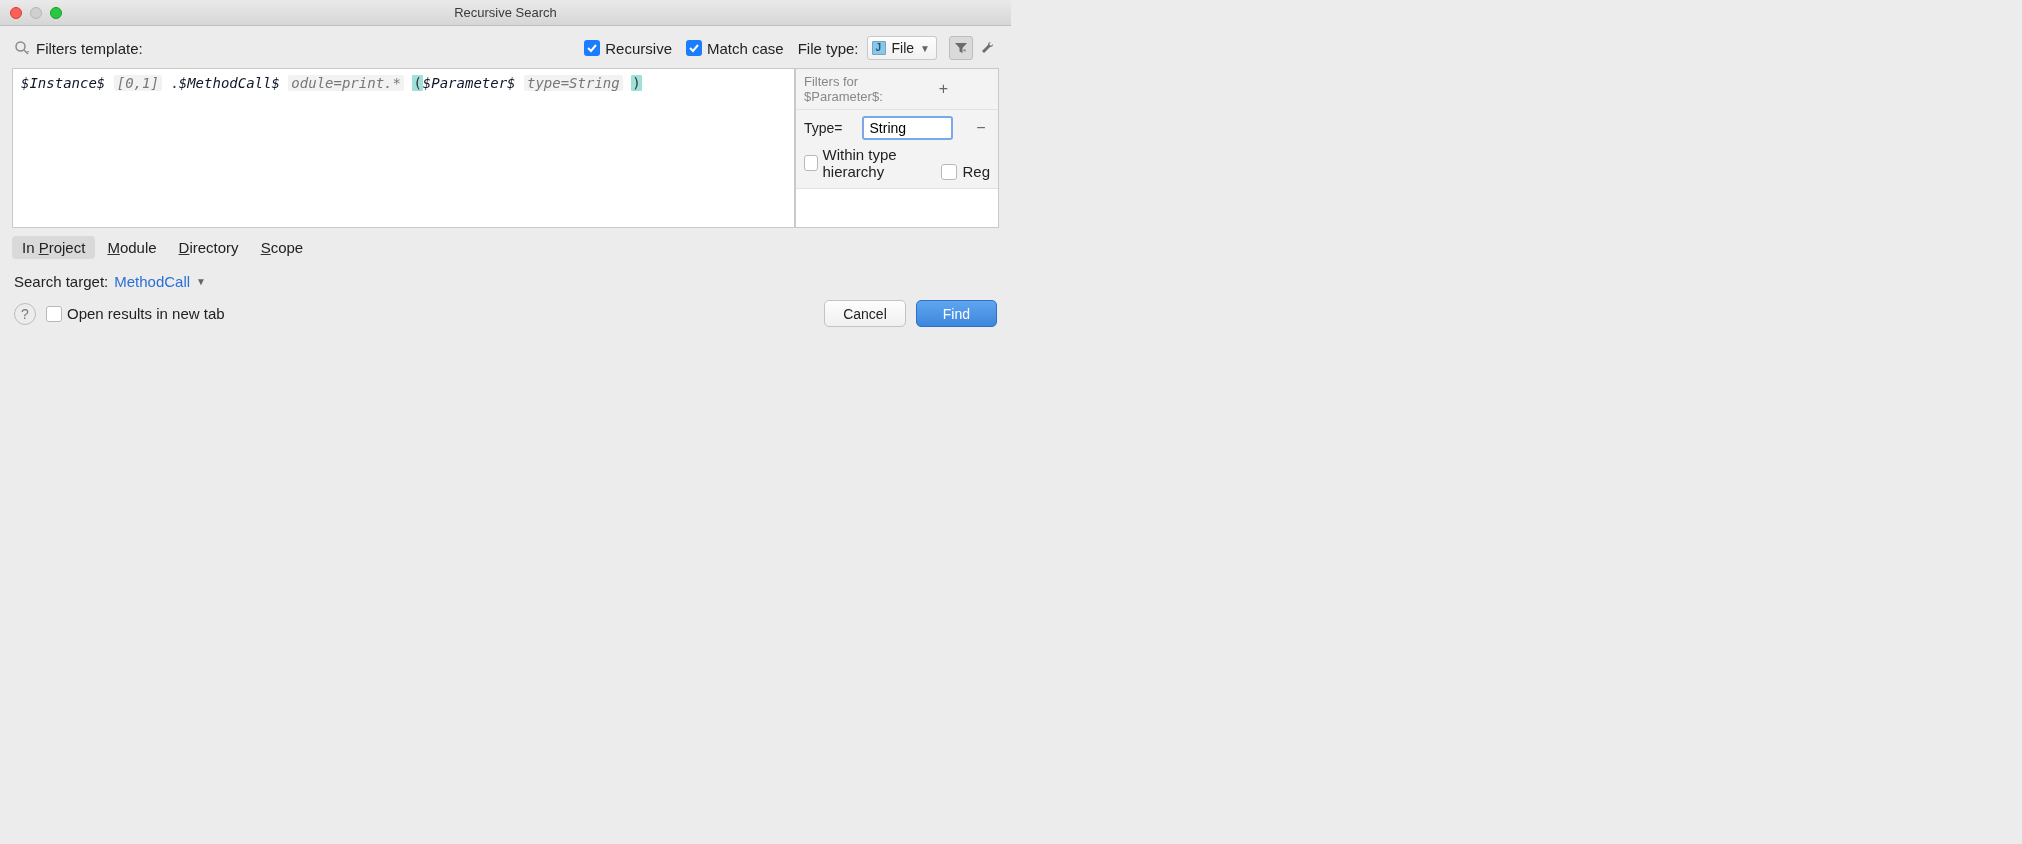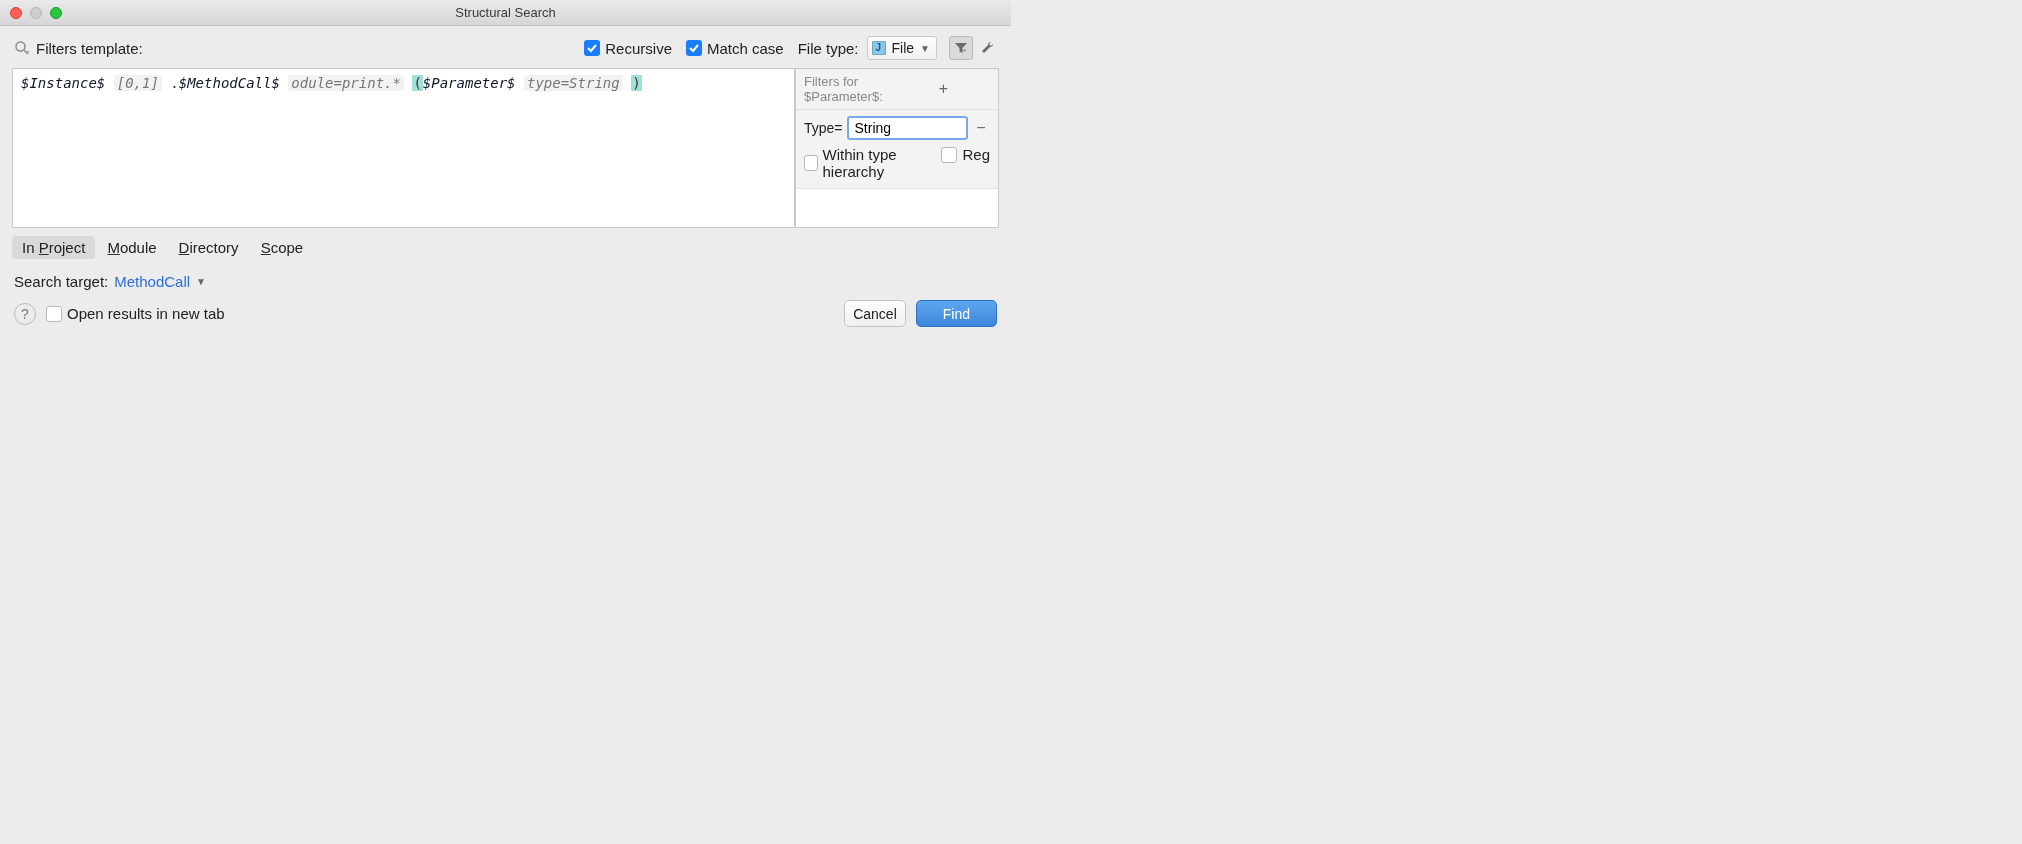--- a/index.html
+++ b/index.html
@@ -102,27 +102,27 @@
   }
   .filters-head span { flex:1; }
   .plus,.minus {
     width:18px;height:18px;display:flex;align-items:center;justify-content:center;
     color:#666;font-size:16px;cursor:default;
   }
   .filter-body {
     background:#f3f3f3; padding:6px 8px 8px 8px; border-bottom:1px solid #e2e2e2;
     display:flex; flex-direction:column; gap:6px;
   }
-  .typerow{display:flex;align-items:center;gap:4px;}
+  .typerow{display:flex;align-items:center;gap:19px;}
   .typerow label{font-size:14px;white-space:nowrap;}
   .type-input {
     flex:1; border:2px solid #7aa8e8; border-radius:3px;
     padding:2px 6px; font-size:14px; outline:none; min-width:0;
   }
-  .checkrow{display:flex;align-items:flex-start;font-size:13.5px;}
+  .checkrow{display:flex;align-items:flex-end;font-size:13.5px;}
   
   .tabs {
     display:flex; gap:2px; padding:8px 12px 4px 12px;
     font-size:15px;
   }
   .tab {
     padding:3px 10px; border-radius:4px; cursor:default;
   }
   .tab.active { background:#d9d9d9; }
   .mn { text-decoration: underline; text-decoration-color:#333; }
@@ -135,40 +135,40 @@
   
   .bottom {
     display:flex; align-items:center; padding:10px 14px 12px 14px;
   }
   .helpbtn {
     width:22px;height:22px;border-radius:50%;border:1px solid #bdbdbd;
     display:flex;align-items:center;justify-content:center;color:#777;
     font-size:14px;cursor:default;margin-right:10px;
   }
   .btn {
-    height:27px; padding:0 8px; border:1px solid #c3c3c3; border-radius:5px;
+    height:27px; padding:0 18px; border:1px solid #c3c3c3; border-radius:5px;
     background:linear-gradient(to bottom,#fdfdfd,#f0f0f0);
     font-size:14px; cursor:default; margin-left:10px;
     display:flex;align-items:center;
   }
   .btn.primary {
     background:linear-gradient(to bottom,#5fa6f0,#3e86dc);
     border:1px solid #2f70c7; color:#fff; padding:0 26px;
   }
 </style>
 </head>
 <body>
 
 <div class="titlebar">
   <div class="traffic">
     <div class="dot red"></div>
     <div class="dot yellow"></div>
     <div class="dot green"></div>
   </div>
-  <div class="title">Structural Search</div>
+  <div class="title">Recursive Search</div>
 </div>
 
 <div class="topstrip">
   <span class="search-icon-wrap">
     <svg width="16" height="16" viewBox="0 0 16 16">
         <circle cx="6.5" cy="6.5" r="4.5" fill="none" stroke="#8a8a8a" stroke-width="1.5"></circle>
         <line x1="10.2" y1="10.2" x2="14" y2="14" stroke="#8a8a8a" stroke-width="1.5"></line>
         <path d="M12 6 L15 6 M13.5 4.5 L13.5 7.5" stroke="none"></path>
         <polygon points="13,11 15,11 14,13" fill="#8a8a8a"></polygon>
       </svg>

